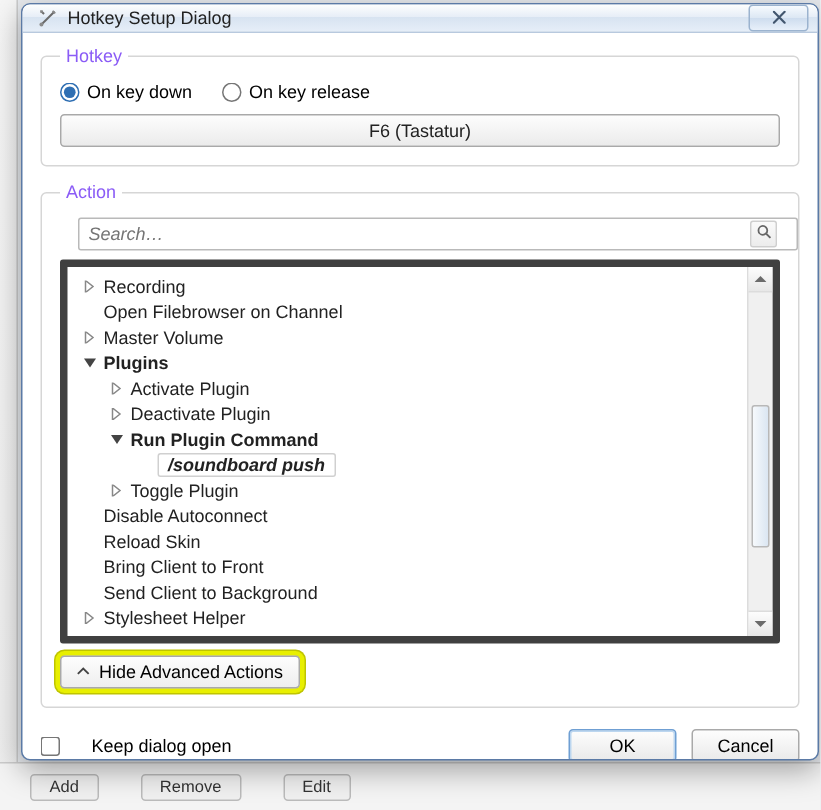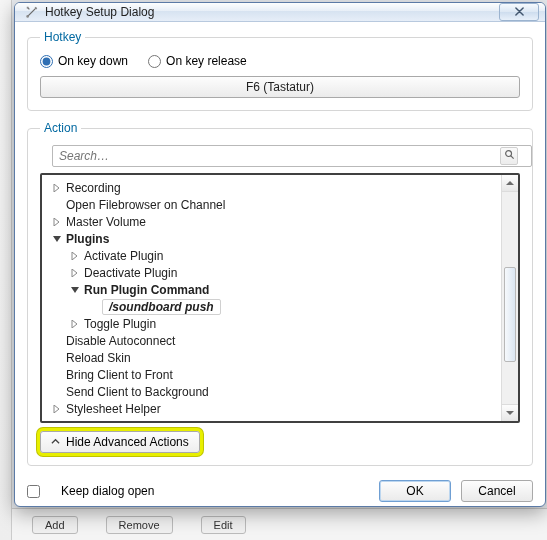--- a/index.html
+++ b/index.html
@@ -10,21 +10,21 @@
     background: #e8ebef;
     width: 547px; height: 540px;
     position: relative;
   }
   .backdrop-left {
     position: absolute; left: 0; top: 0; bottom: 0; width: 12px;
     background: linear-gradient(to bottom, #f6f6f6, #eee);
     border-right: 1px solid #ccc;
   }
   .bottom-strip {
-    position: absolute; left: 12px; right: 0; bottom: 0; height: 32px;
+    position: absolute; left: 0; right: 0; bottom: 0; height: 32px;
     background: #f4f4f4;
     border-top: 1px solid #ccc;
     display: flex; gap: 28px; align-items: center; padding-left: 20px;
   }
   .bottom-strip button {
     background: #f0f0f0; border: 1px solid #bbb; border-radius: 3px;
     padding: 2px 12px; font-size: 11px; color: #333;
     visibility: visible;
   }
   .dialog {
@@ -65,21 +65,21 @@
     flex: 1; padding: 8px 12px 10px 12px;
     display: flex; flex-direction: column;
   }
   fieldset.group {
     border: 1px solid #d6d6d6;
     border-radius: 4px;
     margin: 0 0 10px 0;
     padding: 10px 12px 12px 12px;
   }
   fieldset.group legend {
-    font-size: 12px; color: #0369a1; padding: 0 4px;
+    font-size: 12px; color: #8b5cf6; padding: 0 4px;
   }
   .radio-row { display: flex; gap: 20px; align-items: center; margin-bottom: 8px; }
   .radio-row label { display: flex; align-items: center; gap: 5px; cursor: pointer; }
   .radio-row input { margin: 0; accent-color: #2f6fb3; }
   .hotkey-btn {
     width: 100%; height: 22px;
     background: linear-gradient(to bottom,#fdfdfd,#ebebeb);
     border: 1px solid #a9a9a9; border-radius: 3px;
     font-size: 12px; color: #222; cursor: pointer;
   }
@@ -96,21 +96,21 @@
   .search-icon-btn {
     position: absolute; right: 2px; top: 2px;
     width: 18px; height: 18px;
     border: 1px solid #cfcfcf; border-radius: 2px;
     background: linear-gradient(to bottom,#fafafa,#ececec);
     display:flex; align-items:center; justify-content:center;
     cursor: pointer;
   }
   .tree-box {
     flex: 1; min-height: 0;
-    border: 2px solid #404040; border-radius: 2px;
+    border: 5px solid #404040; border-radius: 2px;
     background: #fff;
     position: relative;
     overflow: hidden;
     display: flex;
   }
   .tree {
     flex: 1; padding: 4px 2px;
     overflow: hidden;
     font-size: 12px; color: #222;
   }

